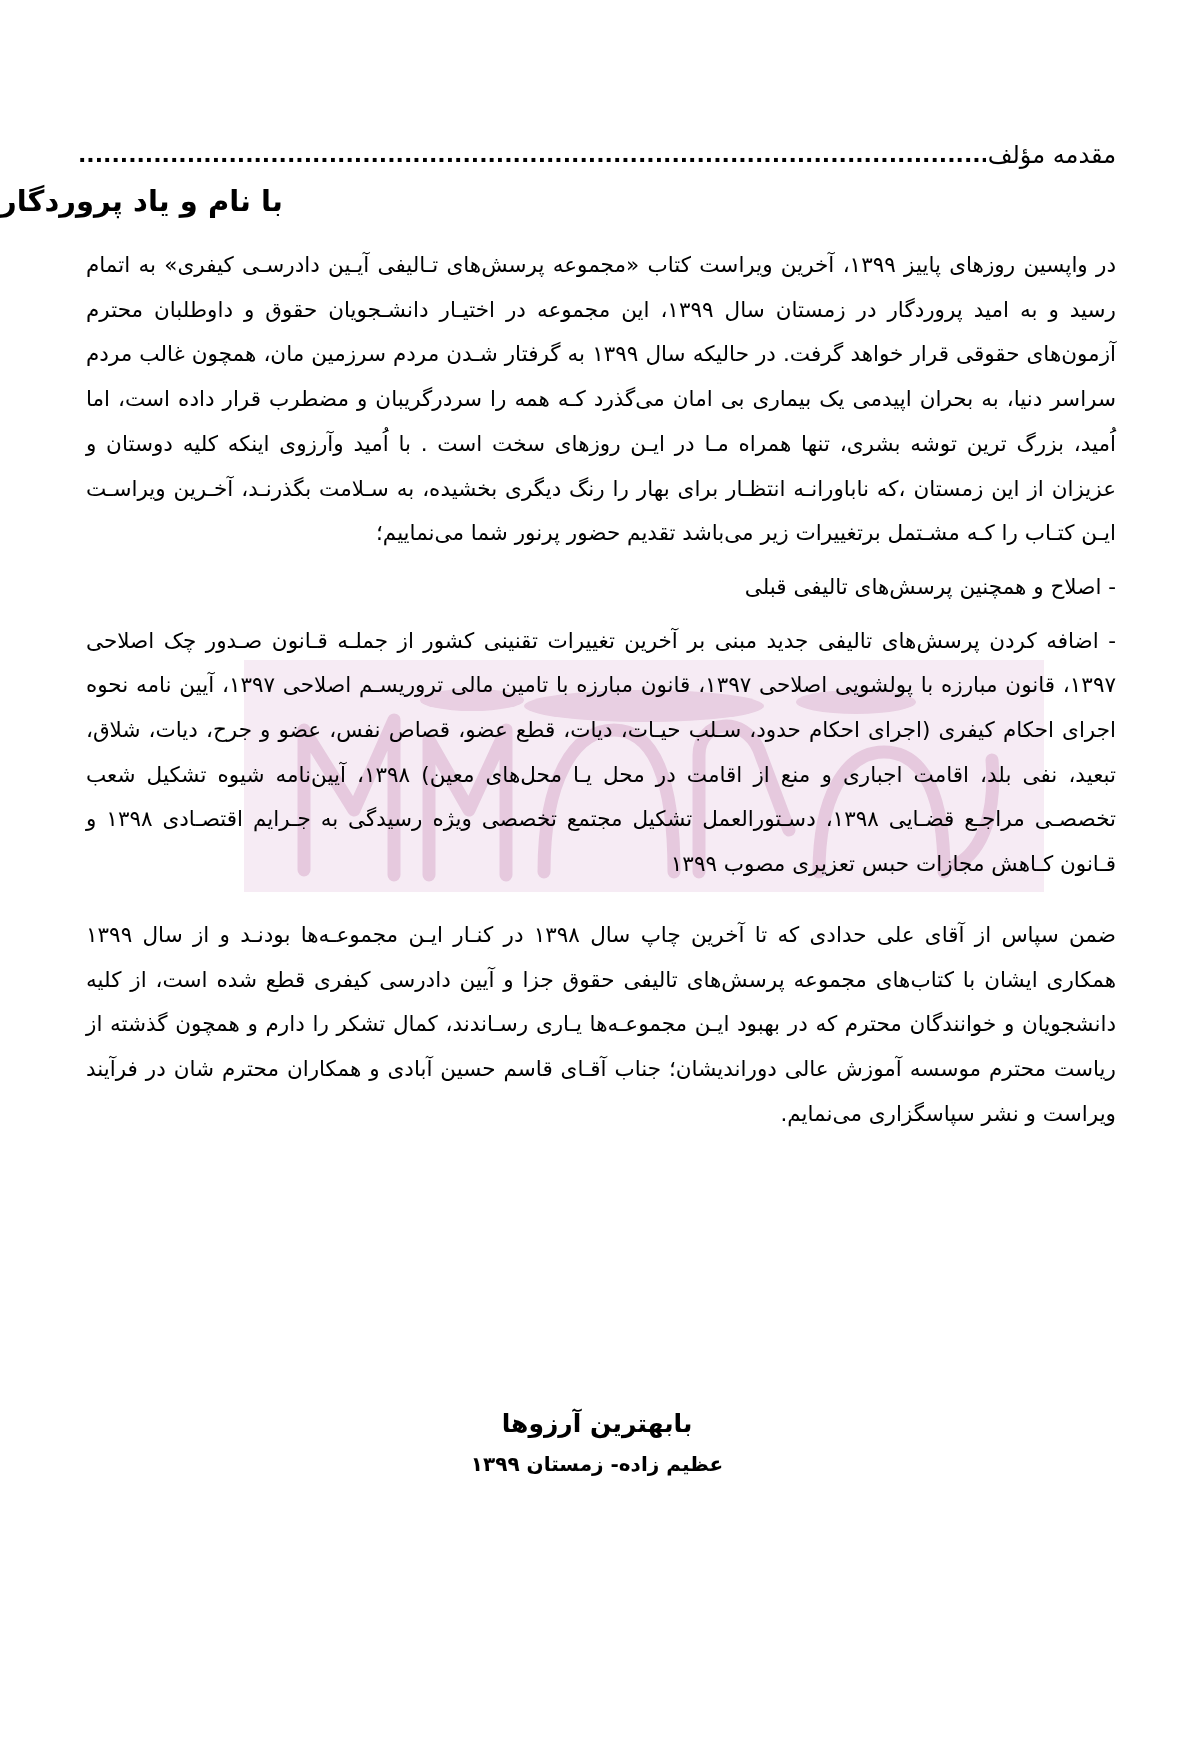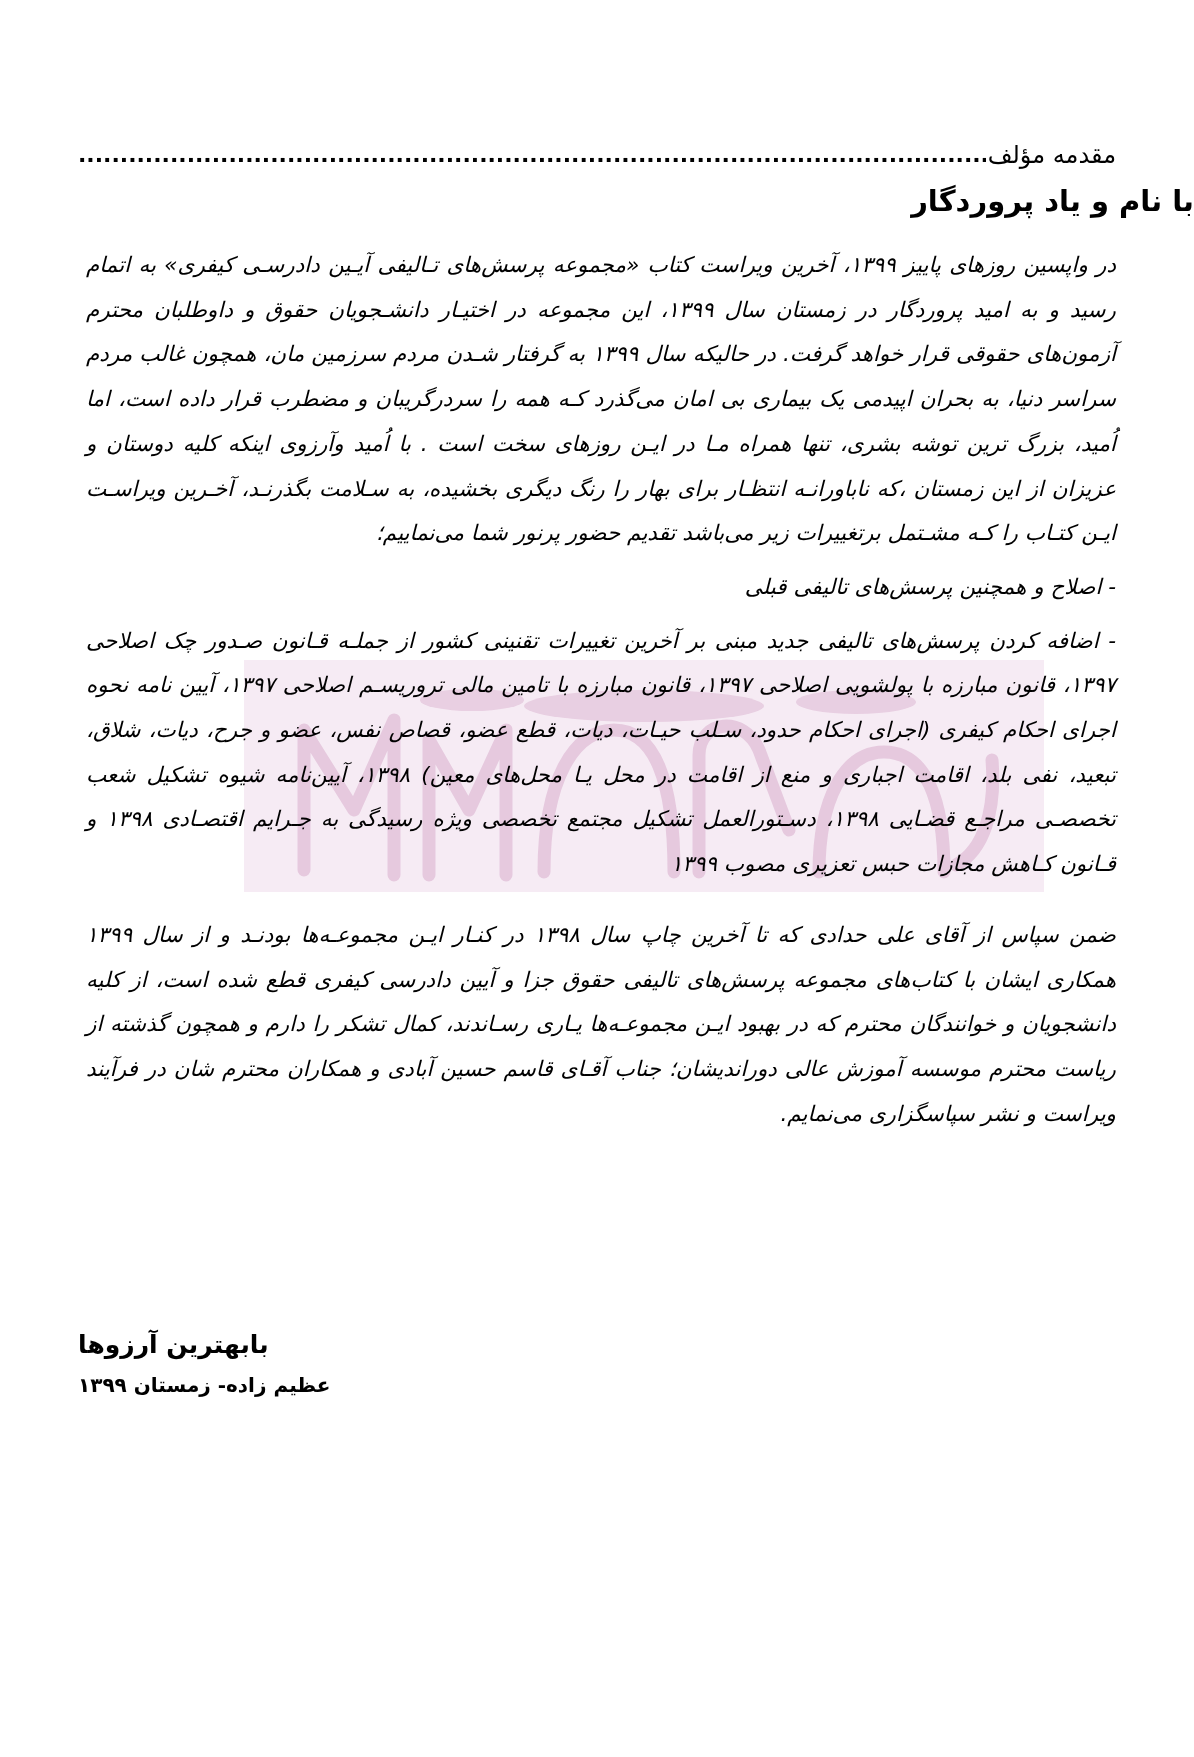--- a/index.html
+++ b/index.html
@@ -55,40 +55,39 @@
     line-height: 1;
     direction: ltr;
     text-align: right;
     transform: translateY(-4px);
   }
 
   
   .doc-title {
     position: absolute;
     top: 183px;
-    left: 9px;
+    left: 0;
     right: 0;
-    text-align: right;
+    text-align: left;
     font-size: 29px;
     font-weight: bold;
     line-height: 1.3;
   }
 
   
   .content {
     position: absolute;
     top: 243px;
     right: 78px;
     left: 86px;
     direction: rtl;
     text-align: justify;
     text-justify: inter-word;
     font-size: 21.5px;
     line-height: 44.7px;
-    font-style: italic;
   }
   .content p {
     margin: 0;
     padding: 0;
     text-align: justify;
   }
   .para {
     text-align: justify;
   }
   .bullet {
@@ -125,23 +124,23 @@
   }
   .content, .doc-title, .header-zone, .signature {
     position: absolute;
     z-index: 2;
   }
 
   
   .signature {
     right: 78px;
     left: 78px;
-    top: 1325px;
+    top: 1404px;
     direction: rtl;
-    text-align: left;
+    text-align: center;
   }
   .sig-line {
     font-size: 25px;
     font-weight: bold;
     line-height: 40px;
     white-space: nowrap;
   }
   .sig-line.second {
     font-size: 20px;
   }

